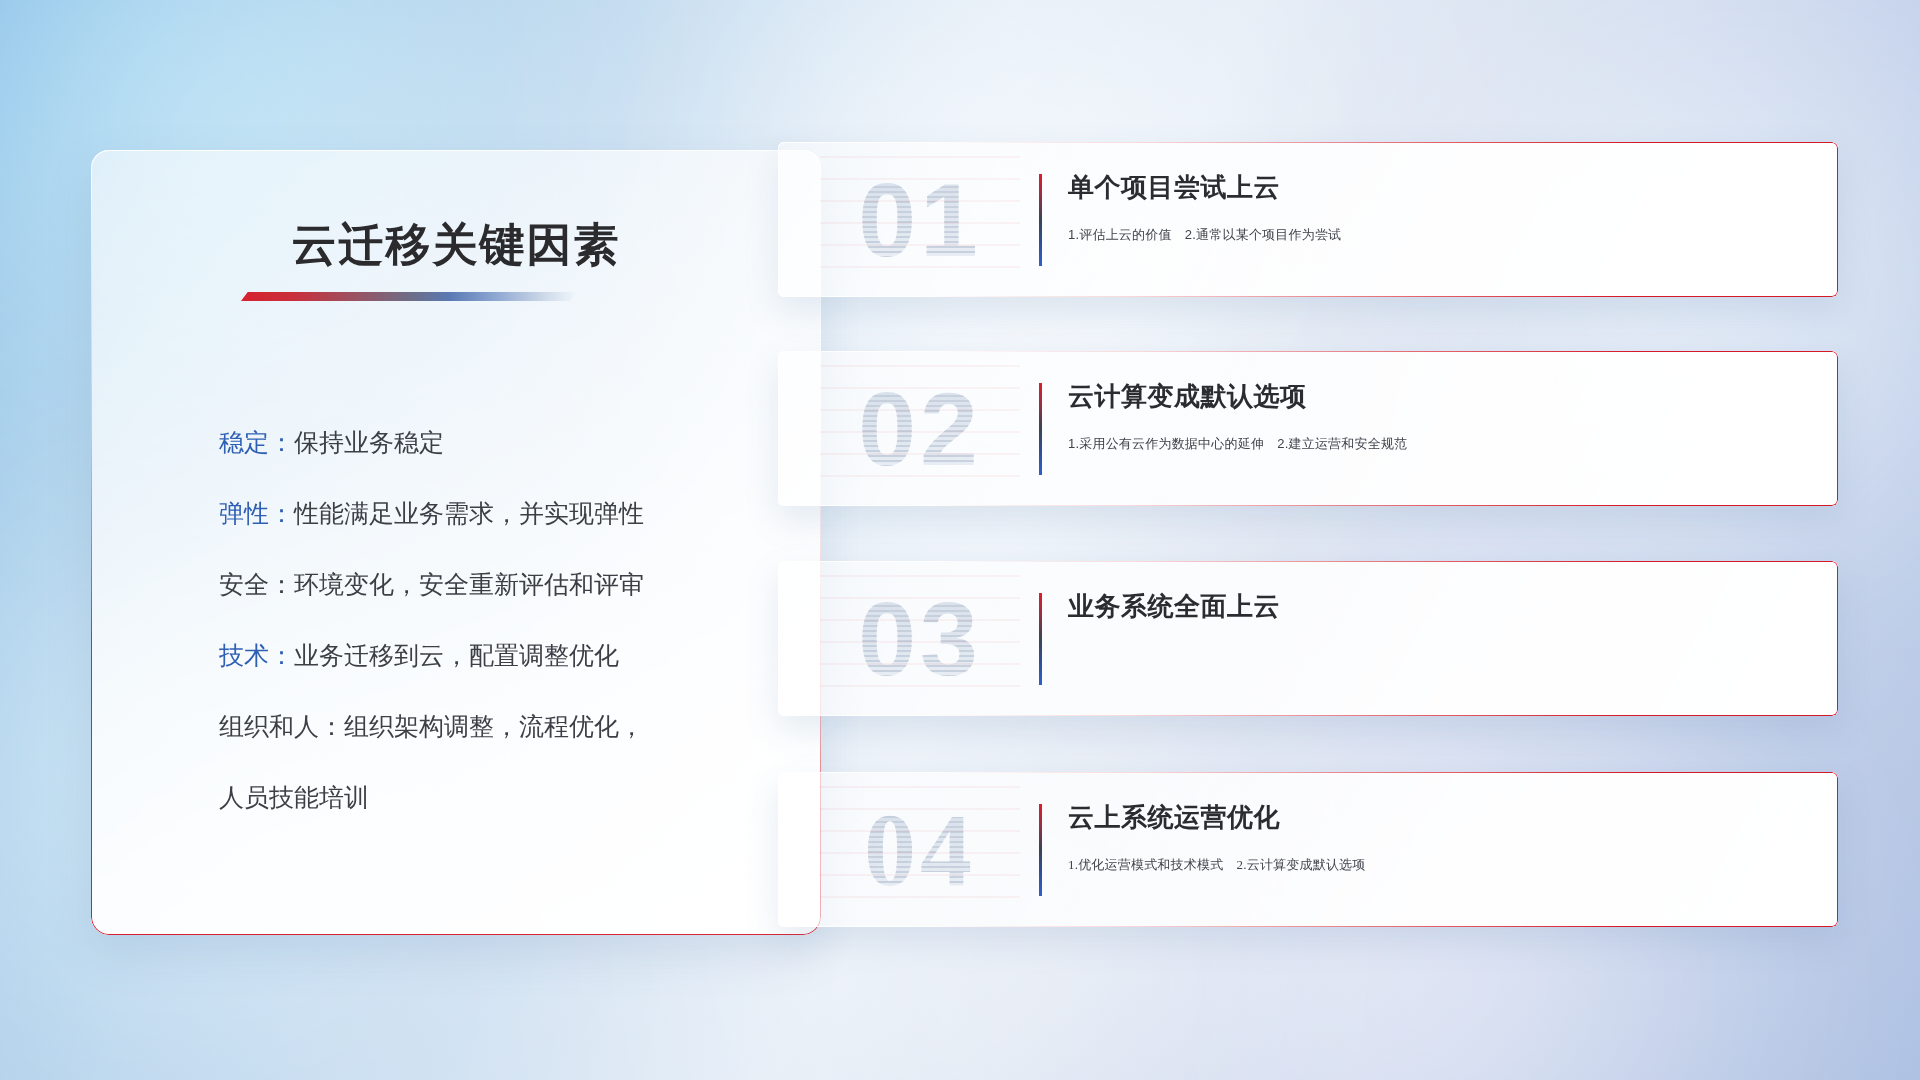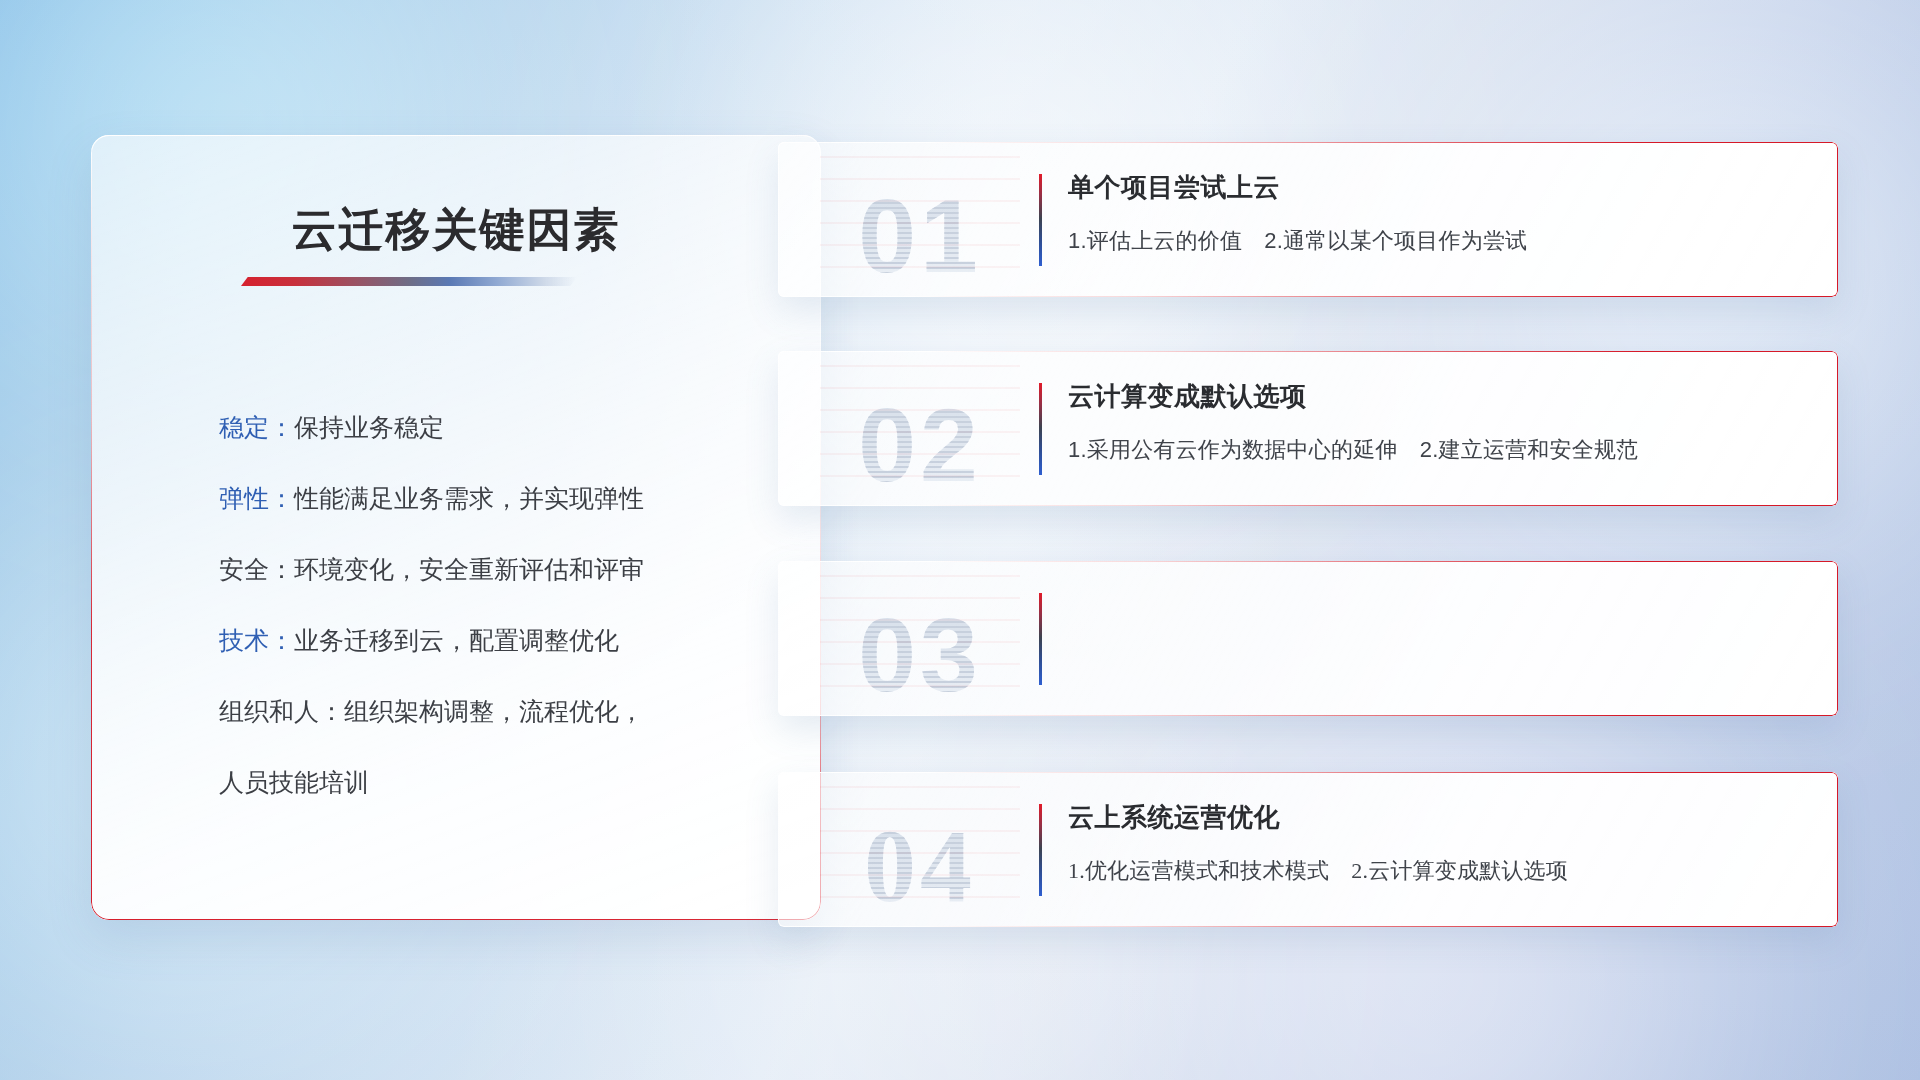--- a/index.html
+++ b/index.html
@@ -49,21 +49,21 @@
   .bg-vign {
     position:absolute; inset:0;
     background:radial-gradient(ellipse 120% 105% at 48% 44%,rgba(255,255,255,.16) 0%,rgba(160,190,225,.10) 58%,rgba(130,165,210,.30) 100%);
   }
 
   
   #stage { position:absolute; inset:0; z-index:2; }
 
   
   #left-panel {
-    position:absolute; left:91px; top:135px; width:730px; height:785px;
+    position:absolute; left:91px; top:150px; width:730px; height:785px;
     border-radius:18px;
     background:linear-gradient(160deg,rgba(255,255,255,.58) 0%,rgba(255,255,255,.74) 38%,rgba(255,255,255,.93) 72%,rgba(255,255,255,.99) 100%);
     box-shadow:0 18px 46px rgba(80,120,170,.16), inset 0 1px 0 rgba(255,255,255,.9);
     overflow:hidden;
   }
   #left-panel-border {
     position:absolute; inset:0; border-radius:18px; pointer-events:none;
     border:1.6px solid transparent;
     background:
       linear-gradient(200deg,
@@ -126,21 +126,20 @@
     line-height:128px; text-align:center;
     color:#9db3cc; opacity:.40;
     -webkit-background-clip:text; background-clip:text;
     -webkit-text-fill-color:transparent;
     background-image:
       repeating-linear-gradient(180deg,
         rgba(120,140,170,.95) 0px, rgba(120,140,170,.95) 2px,
         rgba(255,255,255,0) 2px, rgba(255,255,255,0) 5px),
       linear-gradient(180deg,#9fb2cb 0%,#b9c7da 55%,#dde5ef 100%);
     filter:blur(.25px);
-    margin-top:16px;
   }
   .card-num-tint {
     position:absolute; left:42px; top:14px; width:200px; height:128px;
     pointer-events:none;
     background:
       repeating-linear-gradient(180deg,
         rgba(214,25,40,.10) 0px, rgba(214,25,40,.10) 2px,
         rgba(255,255,255,0) 2px, rgba(255,255,255,0) 22px);
     mix-blend-mode:multiply; opacity:.5;
   }
@@ -148,21 +147,21 @@
   .card-divider {
     position:absolute; left:261px; top:32px; width:2.5px; height:92px;
     background:linear-gradient(180deg,#e11b2a 0%,#9a2f45 22%,#3d4350 48%,#2f4f96 74%,#2f5fd0 100%);
   }
   .card-title {
     position:absolute; left:290px; top:28px;
     font-size:26px; font-weight:700; color:#2a2c30; letter-spacing:.5px;
   }
   .card-desc {
     position:absolute; left:290px; top:84px;
-    font-size:22px; color:#3f434a; letter-spacing:.2px; white-space:pre;
+    font-size:13px; color:#3f434a; letter-spacing:.2px; white-space:pre;
   }
 </style>
 </head>
 <body>
 
 <div id="bg">
   <div class="bg-base"></div>
   <div class="bg-blob blob-a"></div>
   <div class="bg-blob blob-b"></div>
   <div class="bg-blob blob-c"></div>
@@ -223,20 +222,21 @@
     <div class="card-divider"></div>
     <h2 class="card-title">云计算变成默认选项</h2>
     <p class="card-desc">1.采用公有云作为数据中心的延伸　2.建立运营和安全规范</p>
   </article>
 
   <article class="card" id="card-2">
     <div class="card-border"></div>
     <div class="card-num">03</div>
     <div class="card-num-tint"></div>
     <div class="card-divider"></div>
+    <h2 class="card-title">业务系统全面上云</h2>
   </article>
 
   <article class="card" id="card-3">
     <div class="card-border"></div>
     <div class="card-num">04</div>
     <div class="card-num-tint"></div>
     <div class="card-divider"></div>
     <h2 class="card-title">云上系统运营优化</h2>
     <p class="card-desc">1.优化运营模式和技术模式　2.云计算变成默认选项</p>
   </article>

